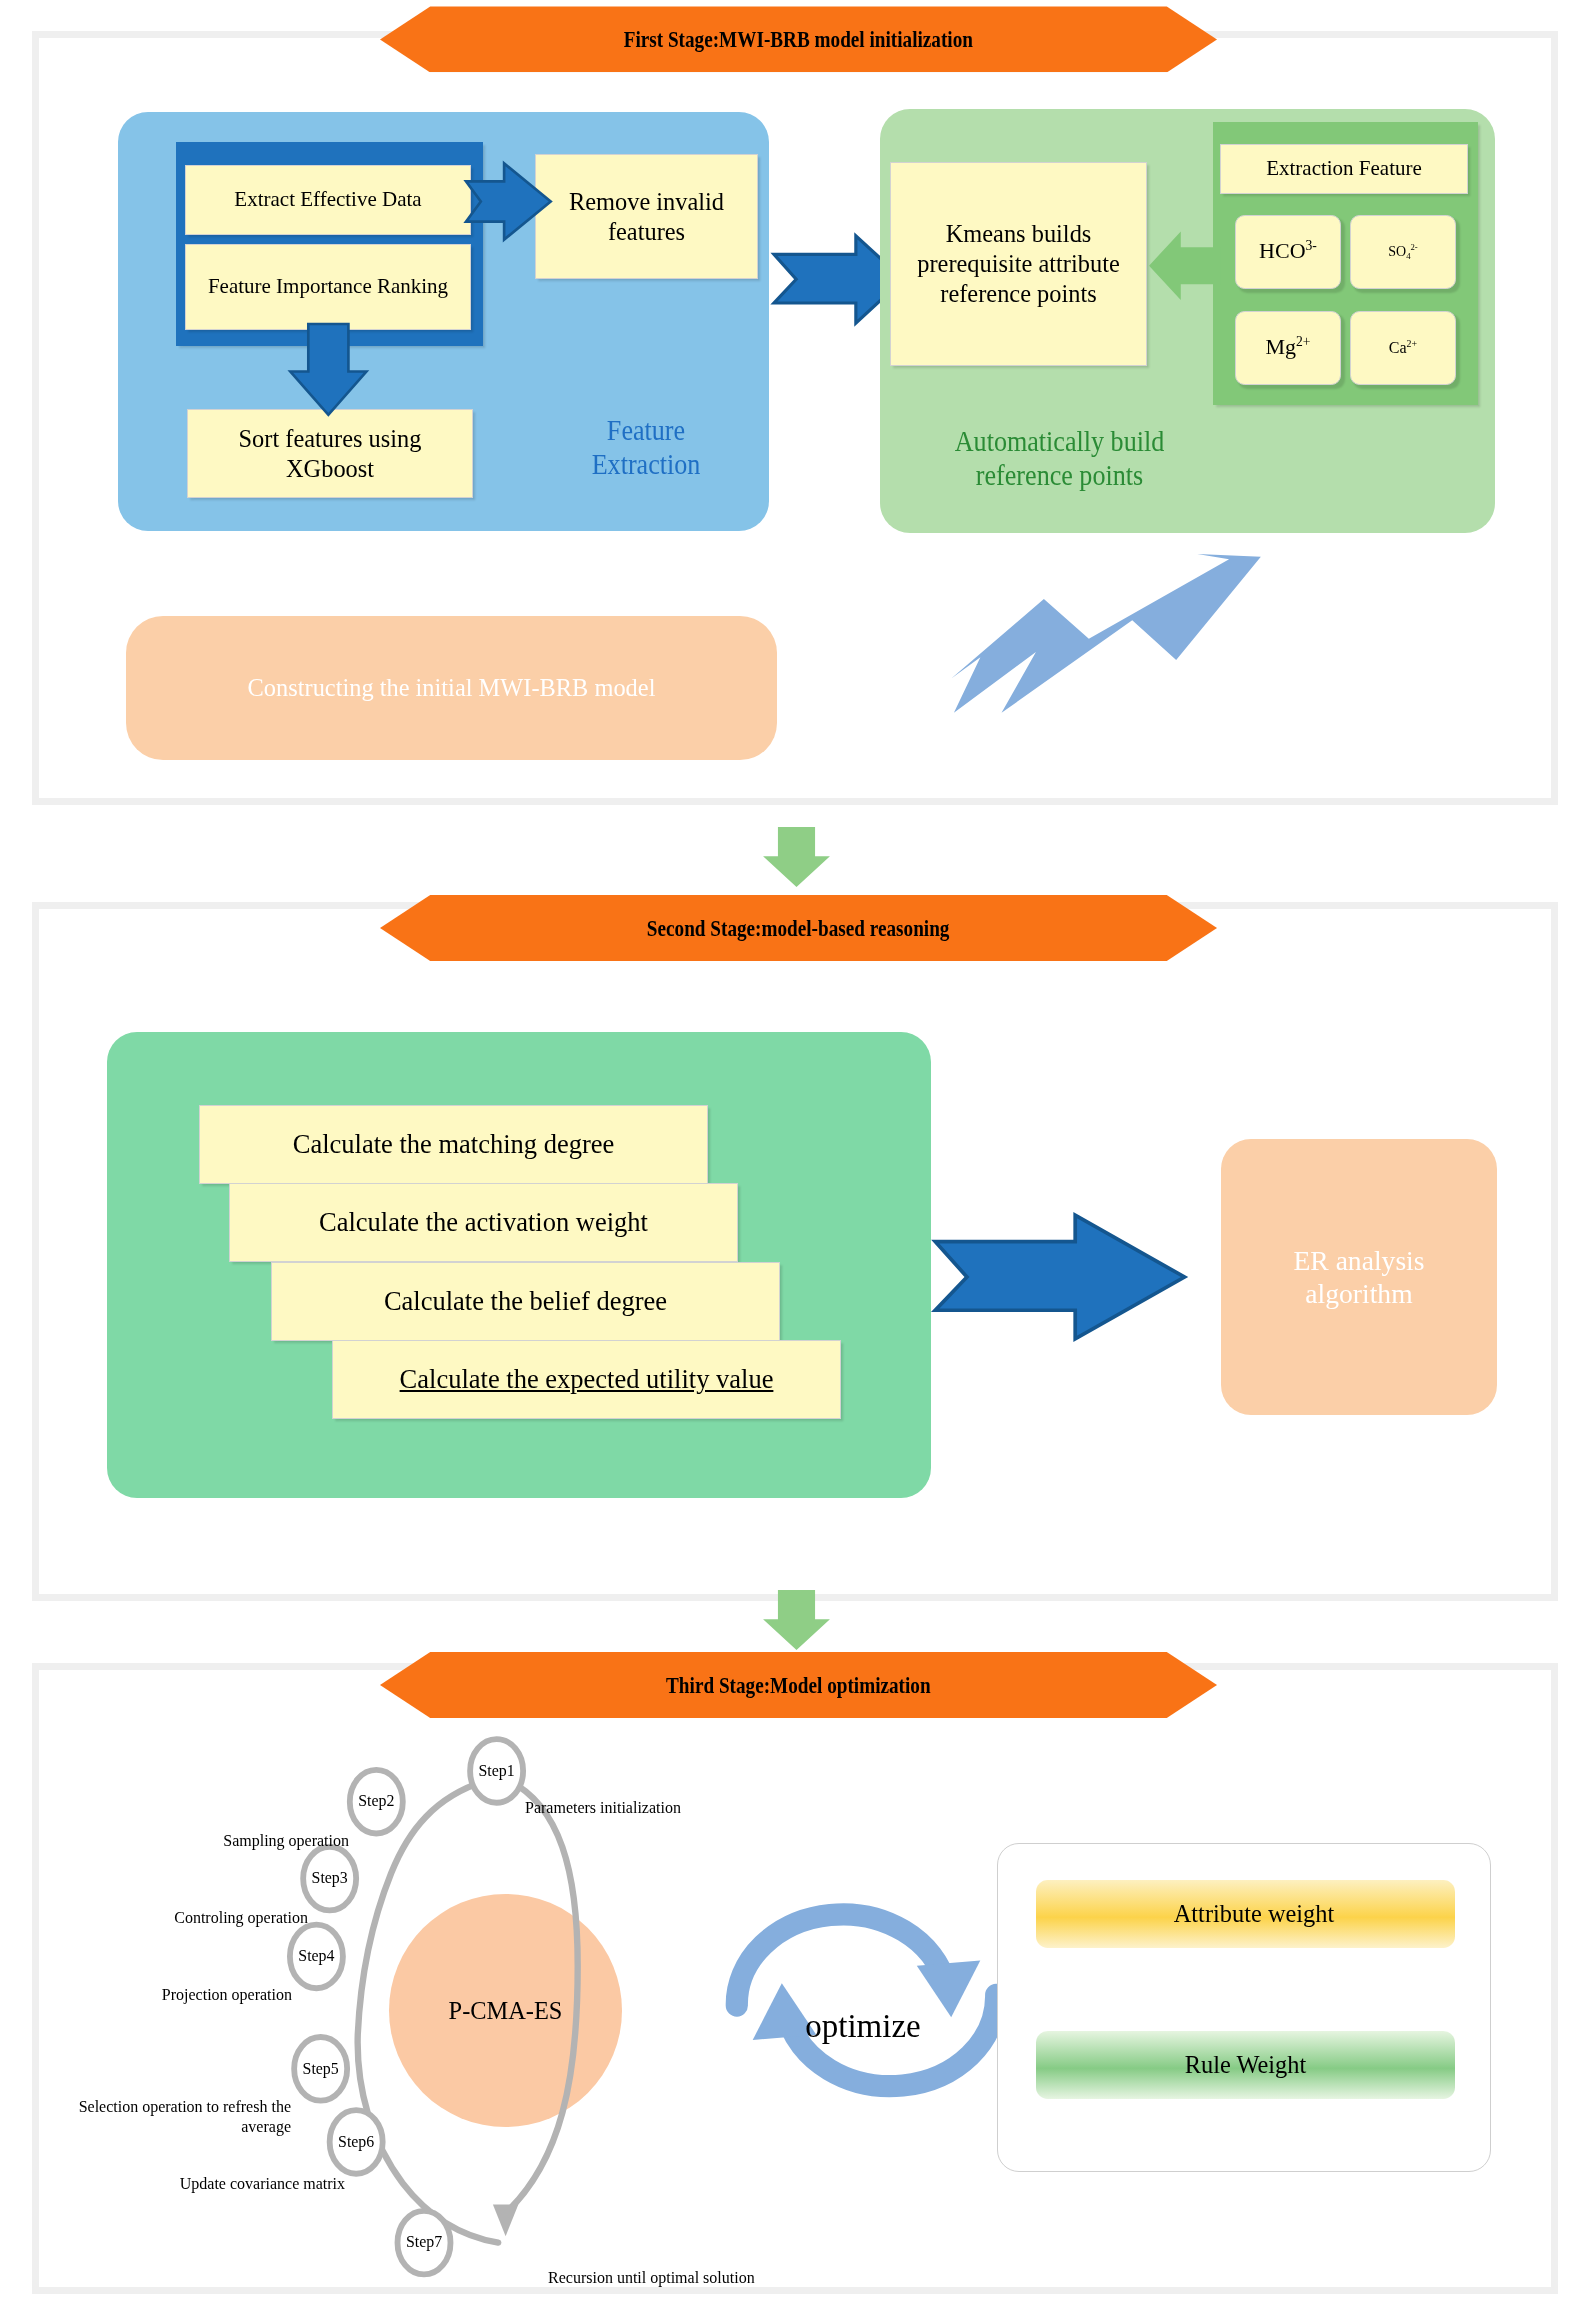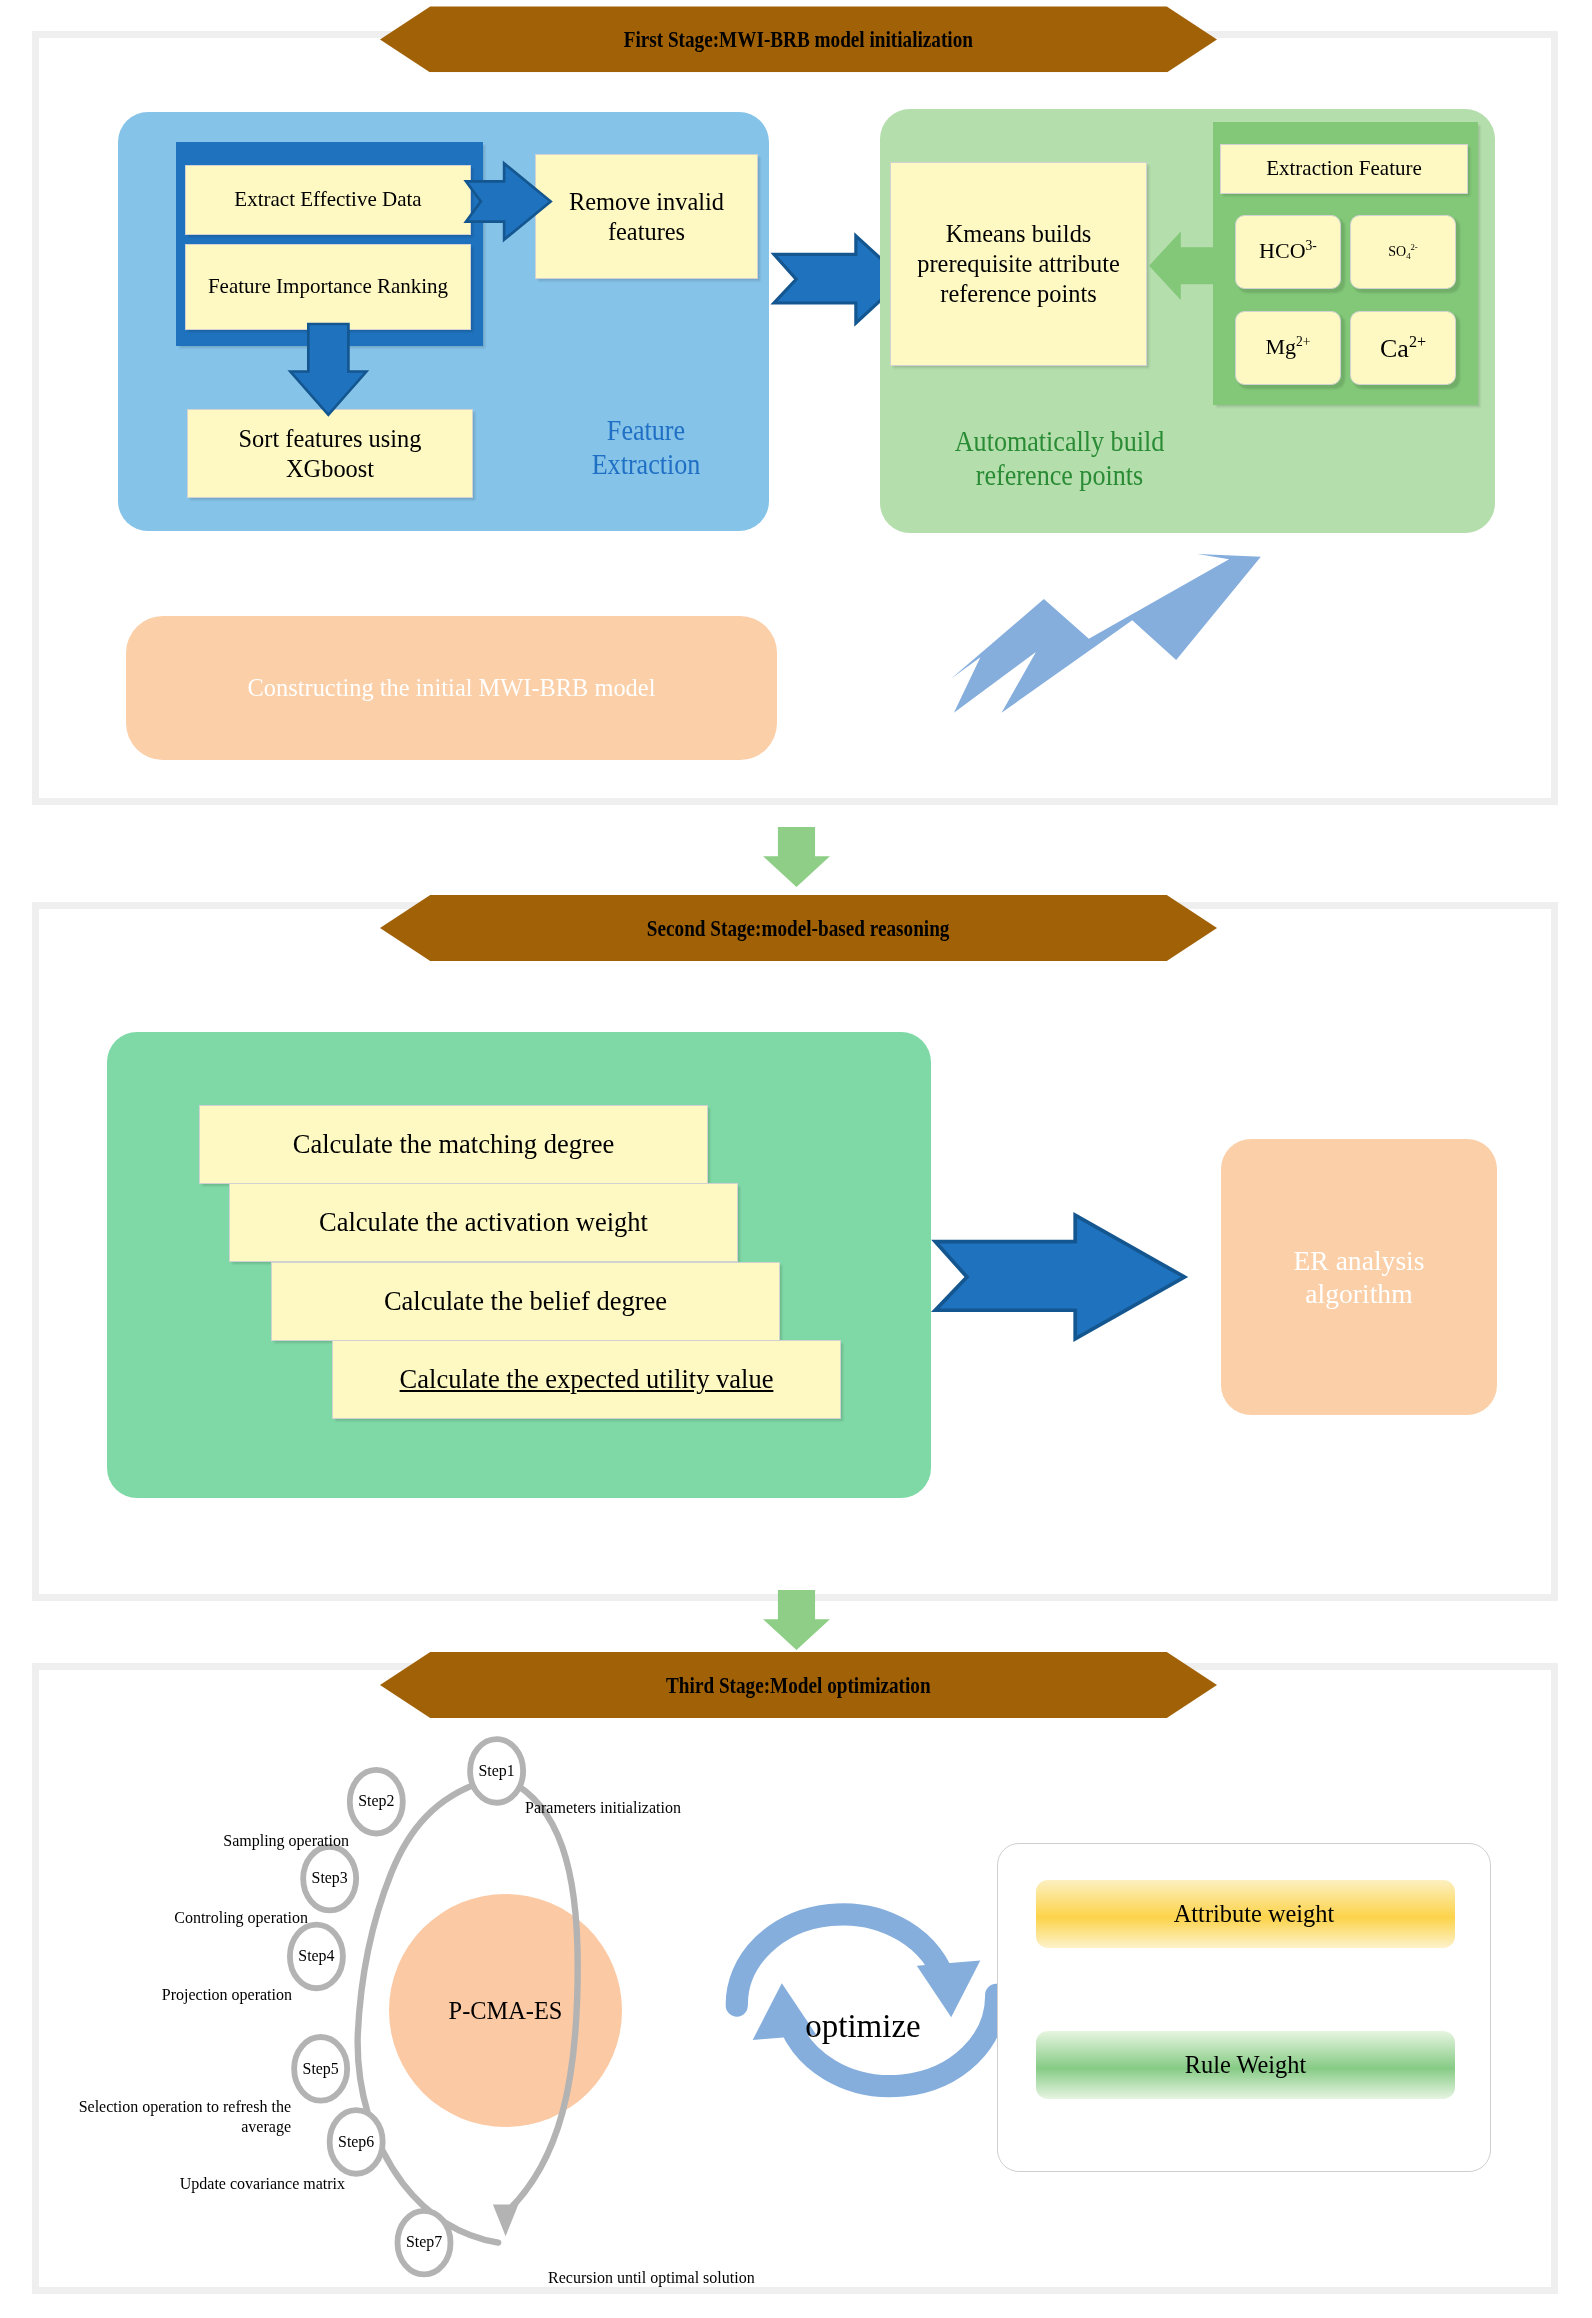--- a/index.html
+++ b/index.html
@@ -19,21 +19,21 @@
     border-bottom:7.4px solid #efefef;
     background:
       linear-gradient(#fff,#fff) padding-box,
       repeating-linear-gradient(#f2f2f2 0 2.6px, #ffffff 2.6px 5.3px) border-box;
     background-clip:padding-box, border-box;
   }
 
   
   .banner {
     position:absolute;
-    background:#a16207;
+    background:#f97316;
     clip-path: polygon(6% 0%, 94% 0%, 100% 50%, 94% 100%, 6% 100%, 0% 50%);
     display:flex; align-items:center; justify-content:center;
     box-shadow: 3.2px 3.2px 0 rgba(0,0,0,0.05);
   }
   .banner-text {
     font-weight:bold; font-size:24px; color:#000;
     transform: scaleX(0.80);
     white-space:nowrap; letter-spacing:0px;
   }
 
@@ -161,21 +161,21 @@
 
 <div class="wbox wbox-r" style="left:1235px; top:215px; width:106px; height:74px; font-size:22px;">
   <span>HCO<sup style="font-size:0.62em;">3-</sup></span>
 </div>
 <div class="wbox wbox-r" style="left:1350px; top:215px; width:106px; height:74px; font-size:14px;">
   <span>SO<sub style="font-size:0.62em;">4</sub><sup style="font-size:0.62em;">2-</sup></span>
 </div>
 <div class="wbox wbox-r" style="left:1235px; top:311px; width:106px; height:74px; font-size:22px;">
   <span>Mg<sup style="font-size:0.62em;">2+</sup></span>
 </div>
-<div class="wbox wbox-r" style="left:1350px; top:311px; width:106px; height:74px; font-size:26px;justify-content:center;">
+<div class="wbox wbox-r" style="left:1350px; top:311px; width:106px; height:74px; font-size:16px;justify-content:center;">
   <span>Ca<sup style="font-size:0.62em;">2+</sup></span>
 </div>
 
 <svg style="left:1148px; top:230px;" width="74" height="72" viewBox="0 0 140 135">
   <polygon points="138,32 62,32 62,2 2,67 62,132 62,102 138,102" fill="#82c878"></polygon>
 </svg>
 
 <div class="panel-label label-green" style="left:895px; top:424px; width:329px; font-size:29px;">Automatically build<br>reference points</div>
 
 <svg style="left:901px; top:538px;" width="381" height="175" viewBox="0 0 720 330">

